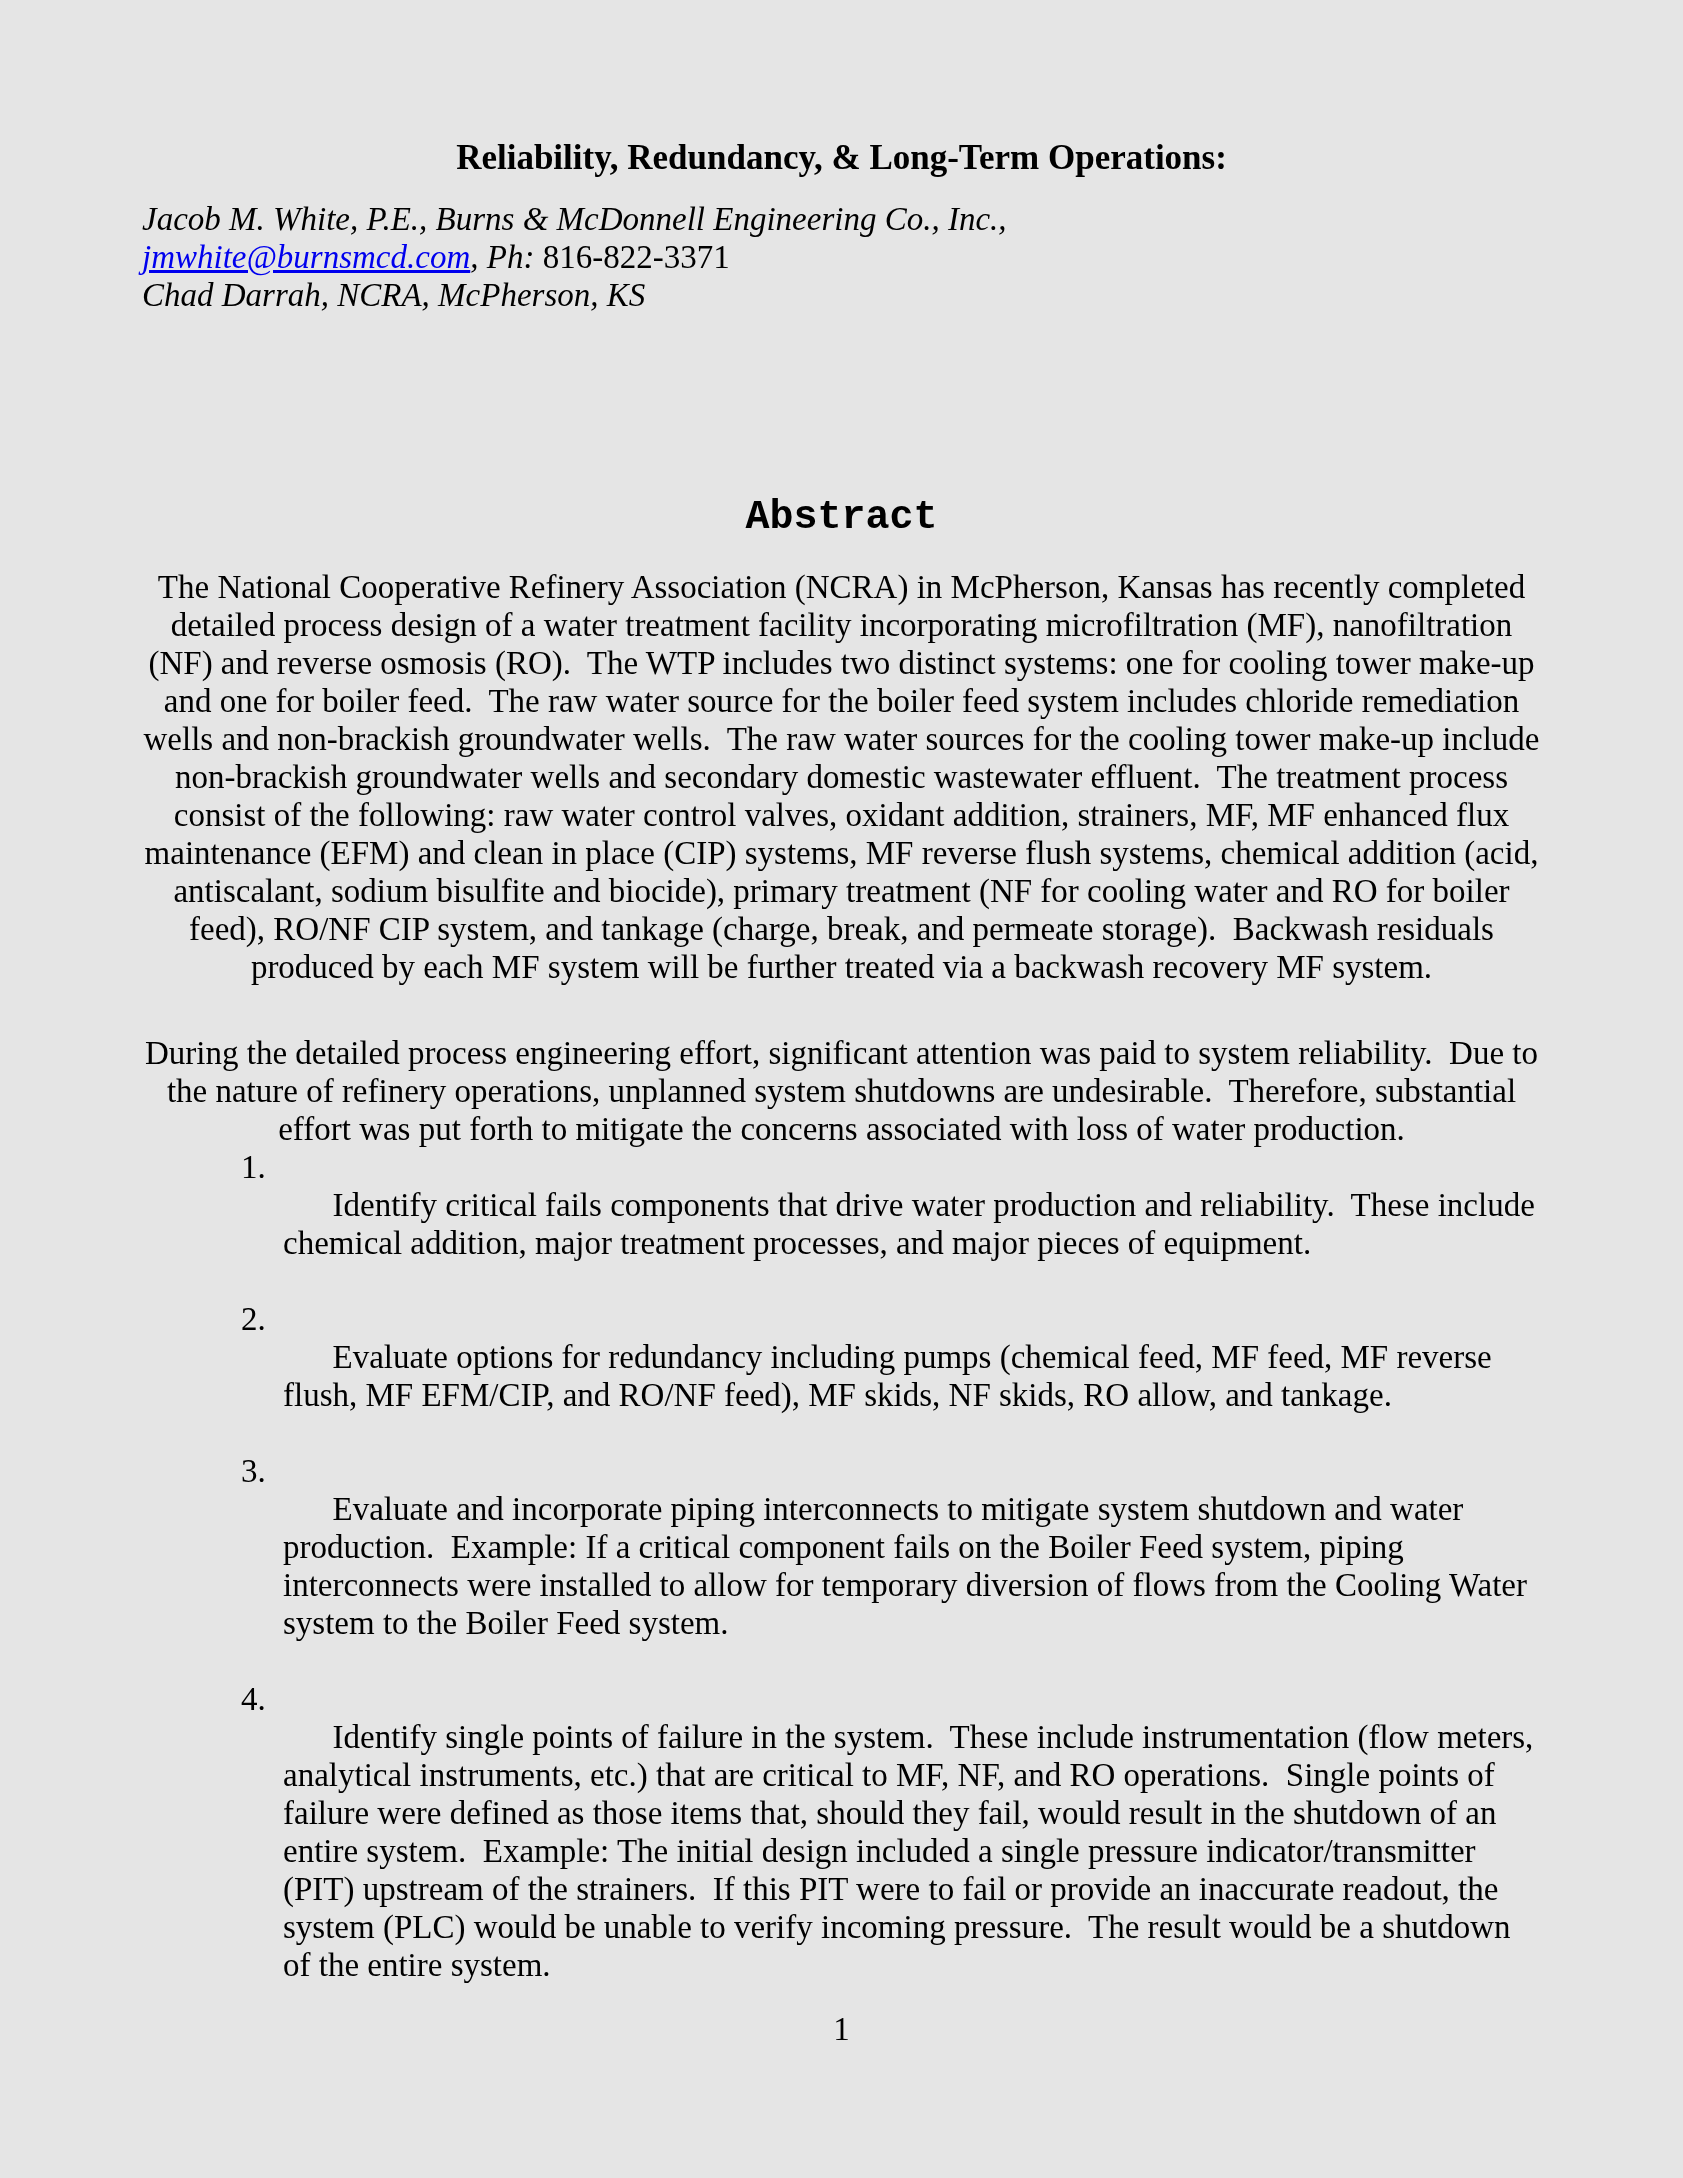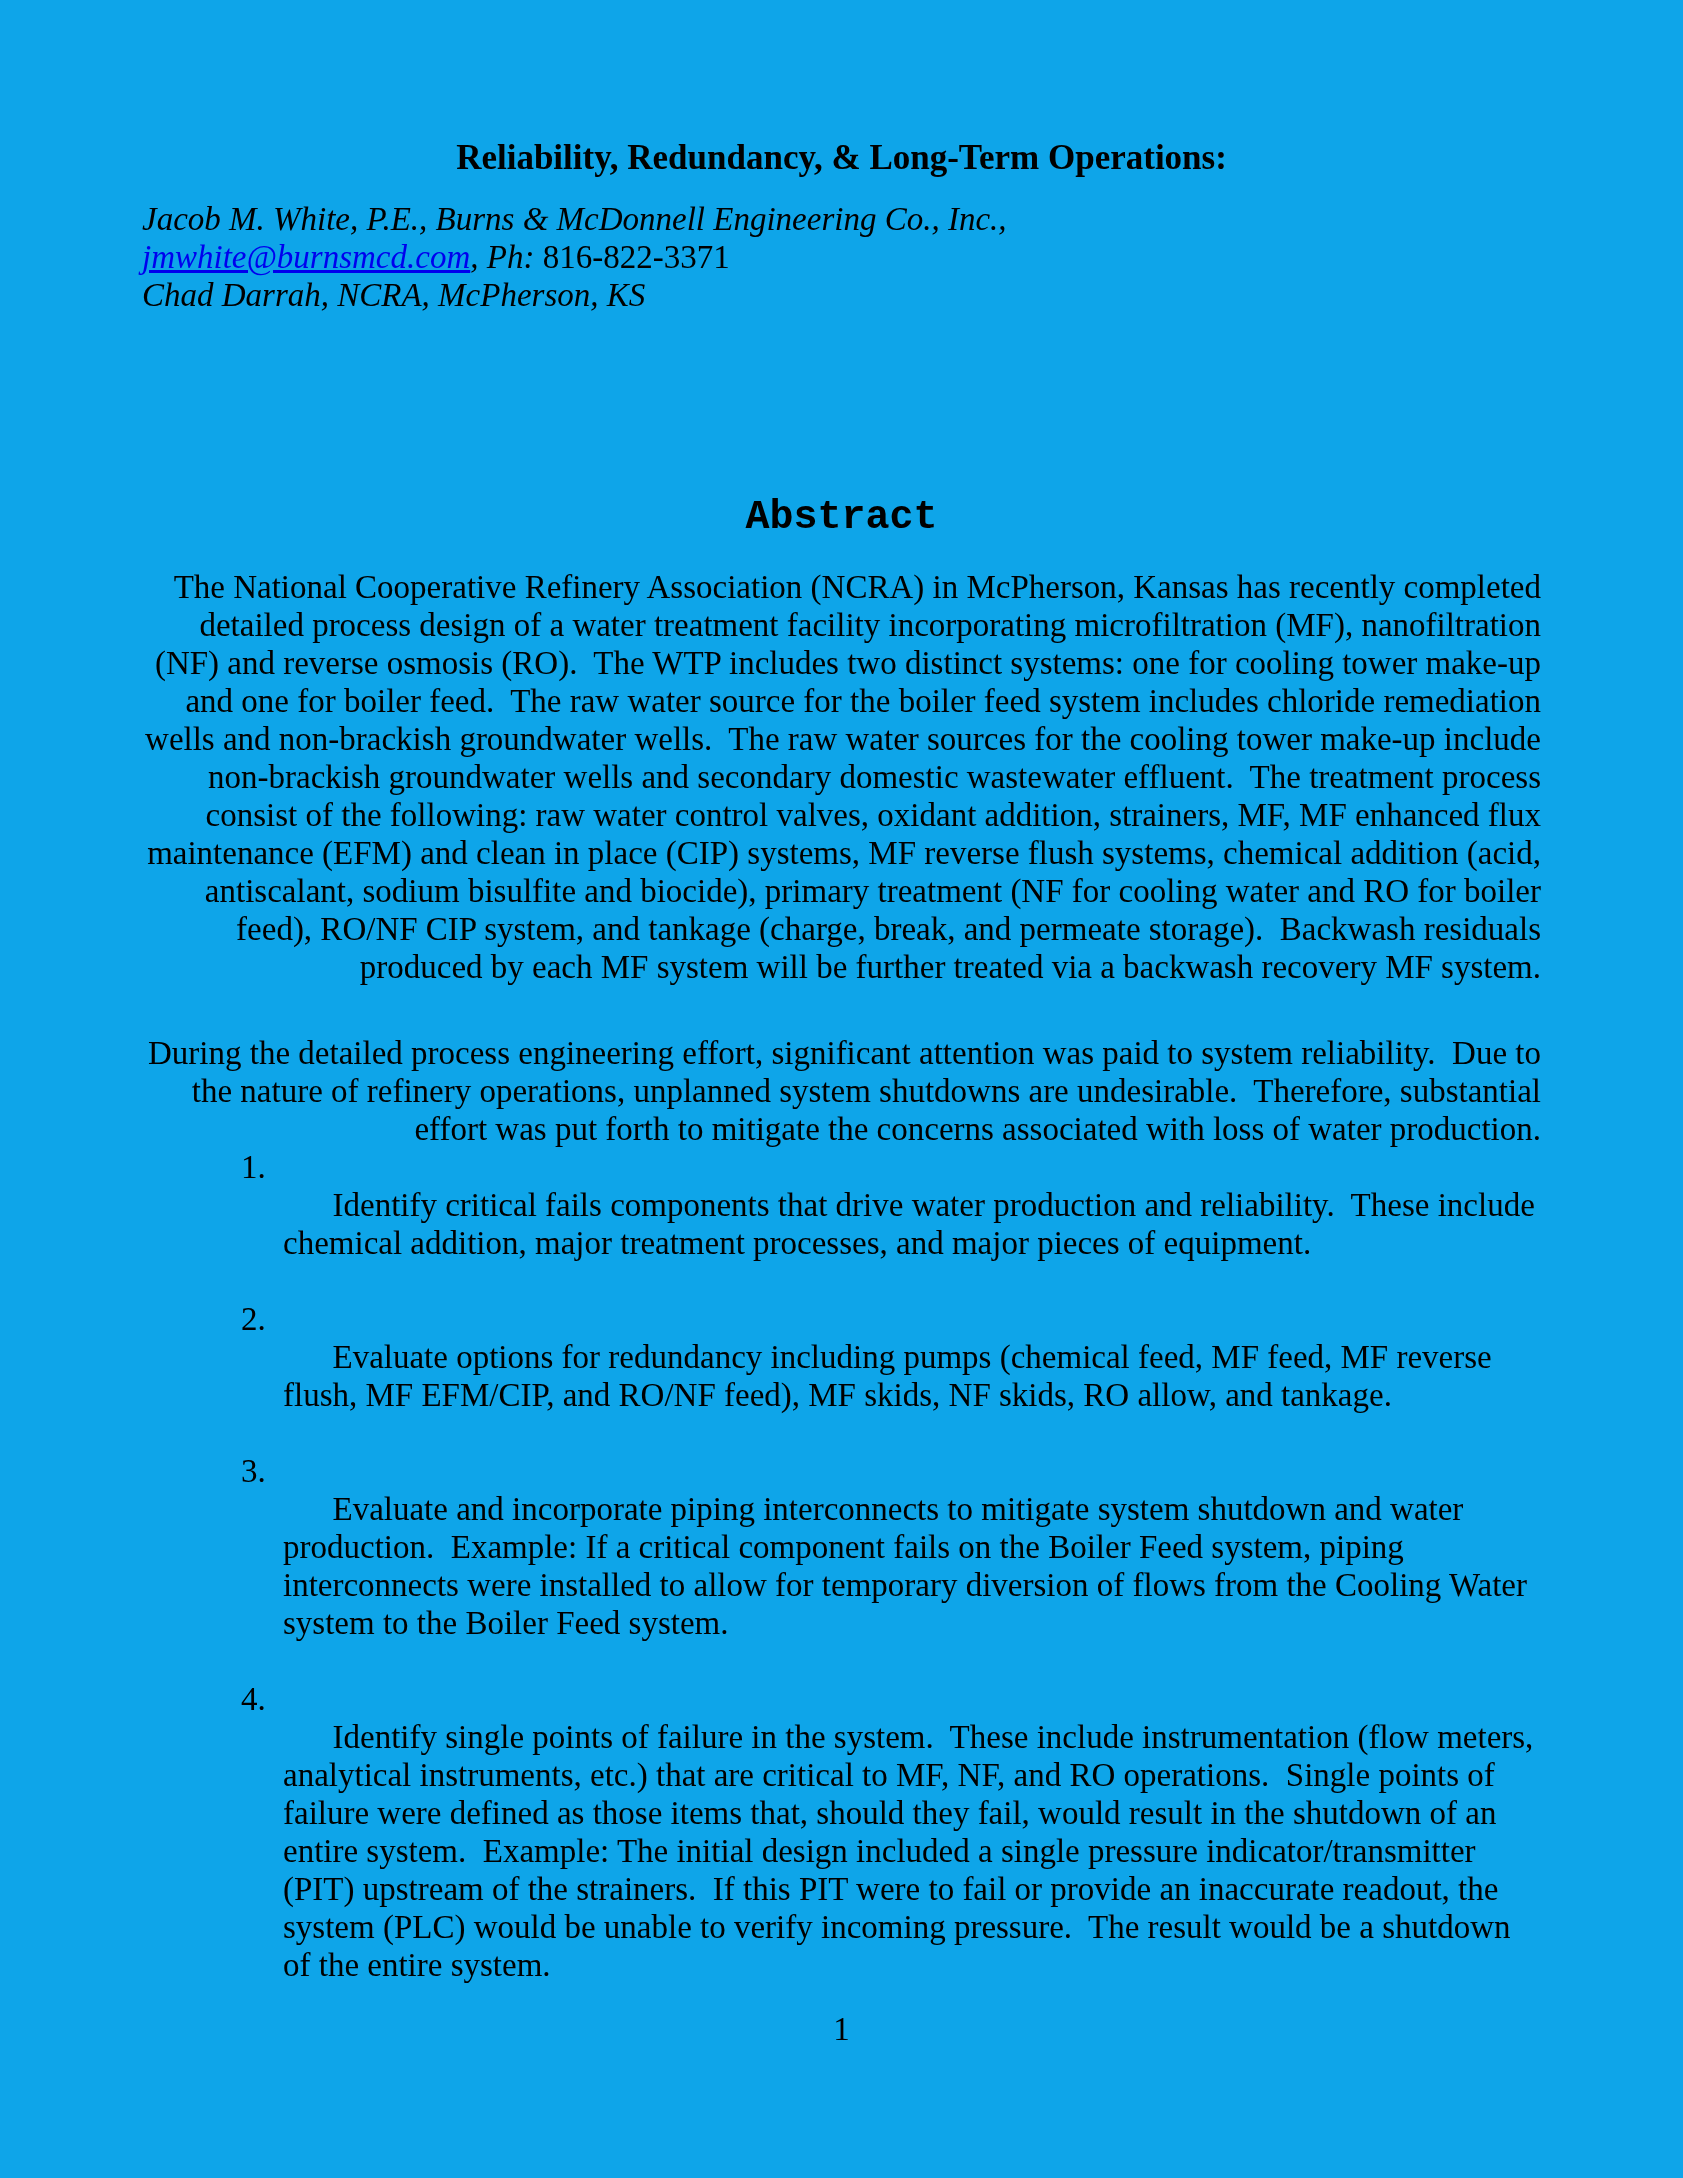--- a/index.html
+++ b/index.html
@@ -4,21 +4,21 @@
 <style>
   html, body {
     margin: 0;
     padding: 0;
     background: #ffffff;
   }
   .page {
     position: relative;
     width: 1683px;
     height: 2178px;
-    background: #0ea5e9;
+    background: #e5e5e5;
     color: #000000;
     font-family: "Liberation Serif", "DejaVu Serif", serif;
     font-size: 33px;
     line-height: 38px;
     box-sizing: border-box;
     padding: 139px 142px 0 142px;
     overflow: hidden;
   }
   .title-block {
     text-align: center;
@@ -49,21 +49,21 @@
     margin-top: 182px;
     margin-bottom: 28px;
     text-align: center;
     font-weight: bold;
     font-size: 40px;
     line-height: 44px;
     font-family: Liberation Mono, monospace;
   }
   .para {
     margin: 0;
-    text-align: right;
+    text-align: center;
     white-space: pre-wrap;
   }
   .para-2 { margin-top: 48px; }
   .list-intro { margin-top: 38px; }
   .steps-list { margin: 0; }
   .list-item {
     position: relative;
     padding-left: 141px;
     white-space: pre-wrap;
   }

